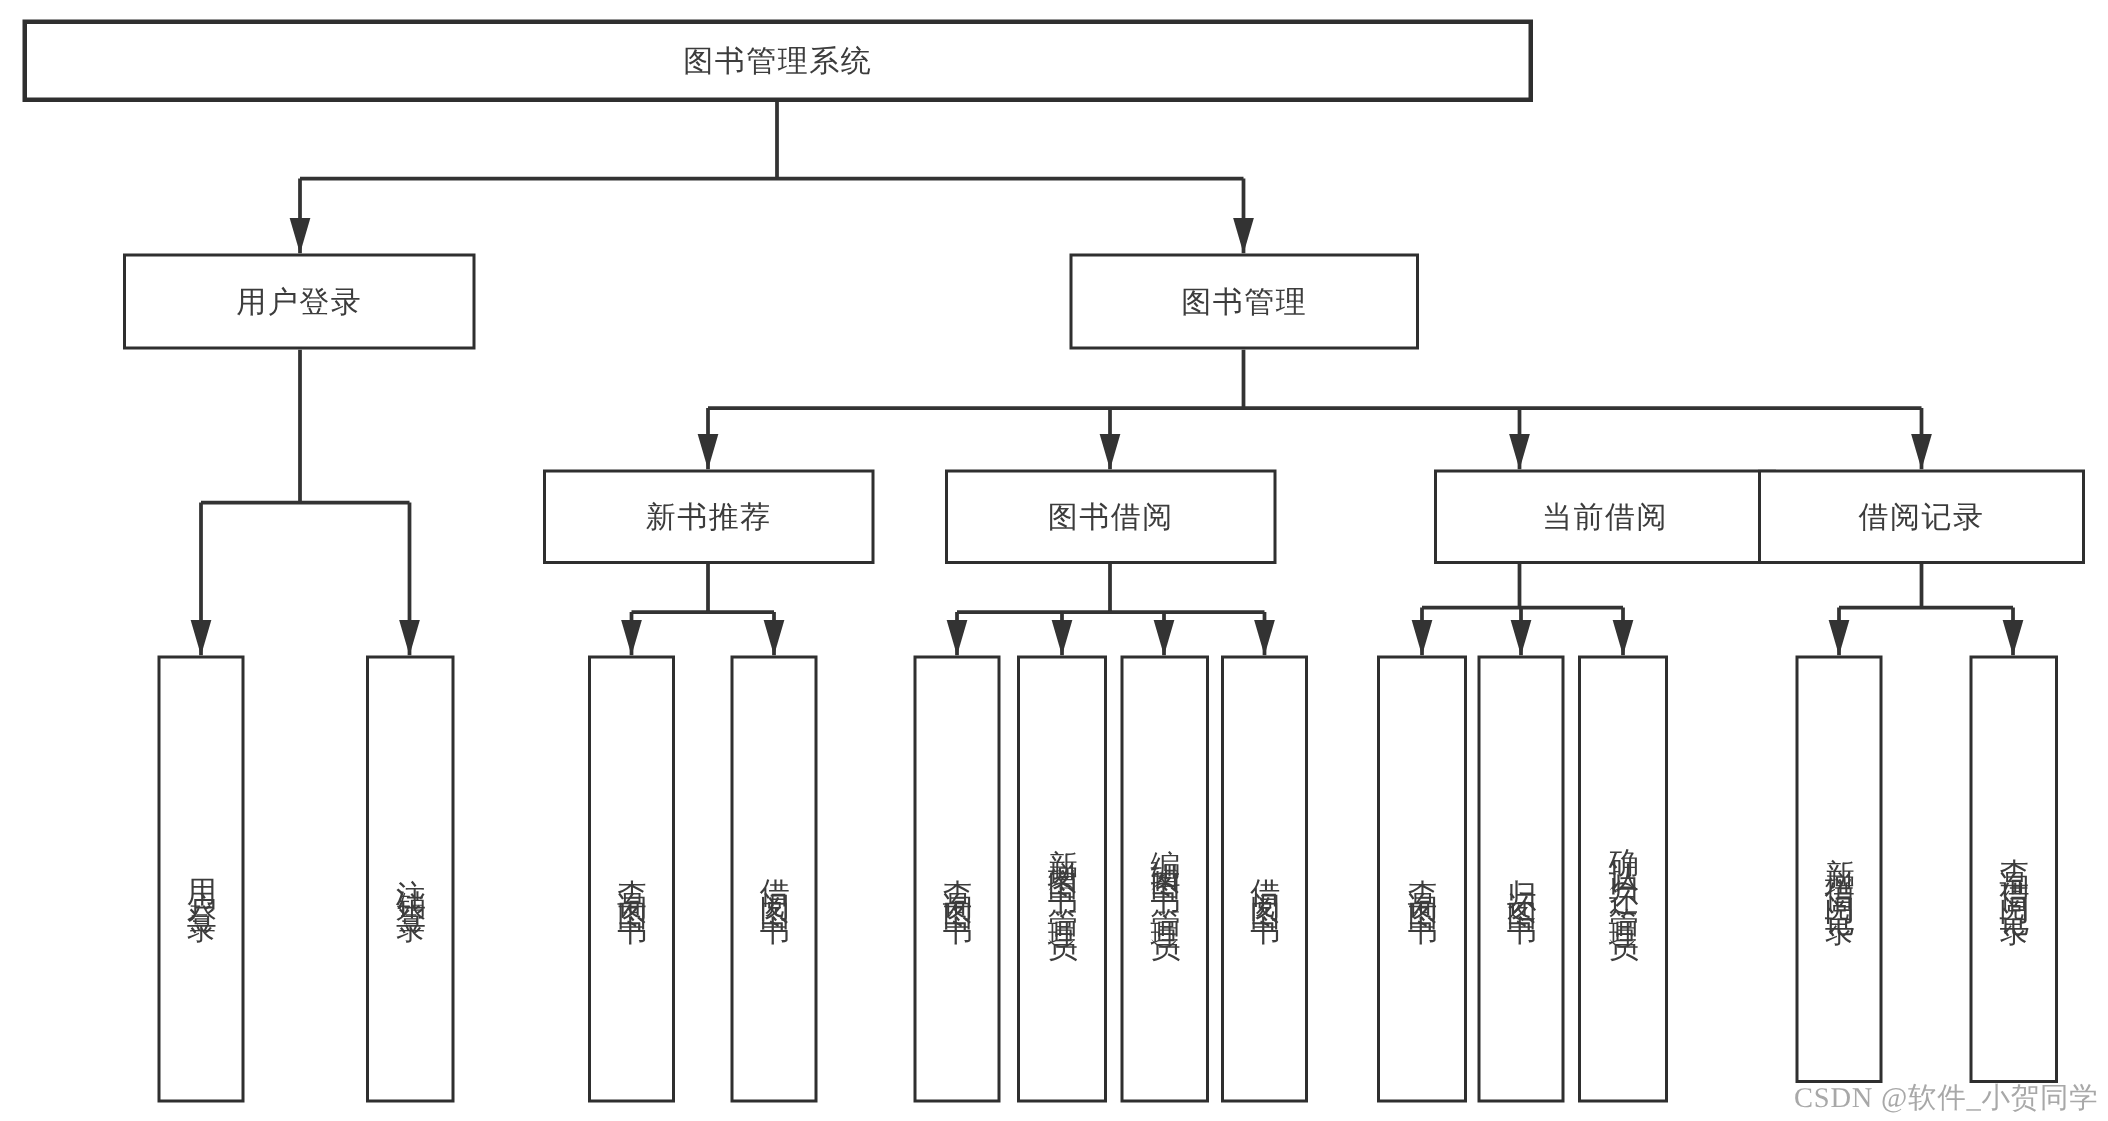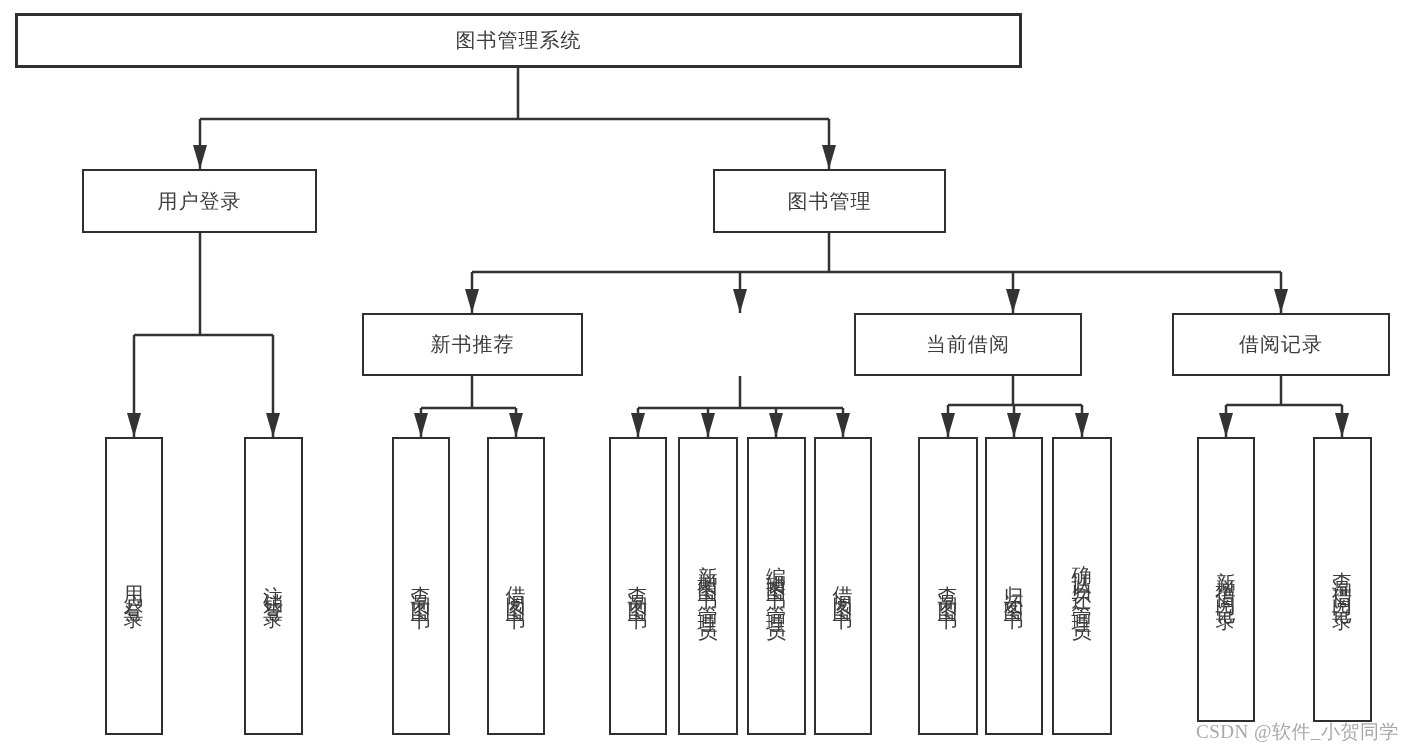--- a/index.html
+++ b/index.html
@@ -71,21 +71,22 @@
       <line x1="1342" y1="405" x2="1342" y2="437" marker-end="url(#ah)"></line>
     </g>
   </svg>
 
   <div class="box root" style="left:15px;top:13px;width:1007px;height:55px">图书管理系统</div>
 
   <div class="box" style="left:82px;top:169px;width:235px;height:64px">用户登录</div>
   <div class="box" style="left:713px;top:169px;width:233px;height:64px">图书管理</div>
 
   <div class="box" style="left:362px;top:313px;width:221px;height:63px">新书推荐</div>
-  <div class="box" style="left:854px;top:313px;width:228px;height:63px">当前借阅</div>
+  <div class="box" style="left:630px;top:313px;width:221px;height:63px">图书借阅</div>
+  <div class="box" style="left:956px;top:313px;width:228px;height:63px">当前借阅</div>
   <div class="box" style="left:1172px;top:313px;width:218px;height:63px">借阅记录</div>
 
   <div class="box v" style="left:105px;top:437px;width:58px;height:298px">用户登录</div>
   <div class="box v" style="left:244px;top:437px;width:59px;height:298px">注销登录</div>
 
   <div class="box v" style="left:392px;top:437px;width:58px;height:298px">查询图书</div>
   <div class="box v" style="left:487px;top:437px;width:58px;height:298px">借阅图书</div>
 
   <div class="box v" style="left:609px;top:437px;width:58px;height:298px">查询图书</div>
   <div class="box v" style="left:678px;top:437px;width:60px;height:298px">新增图书（管理员）</div>

